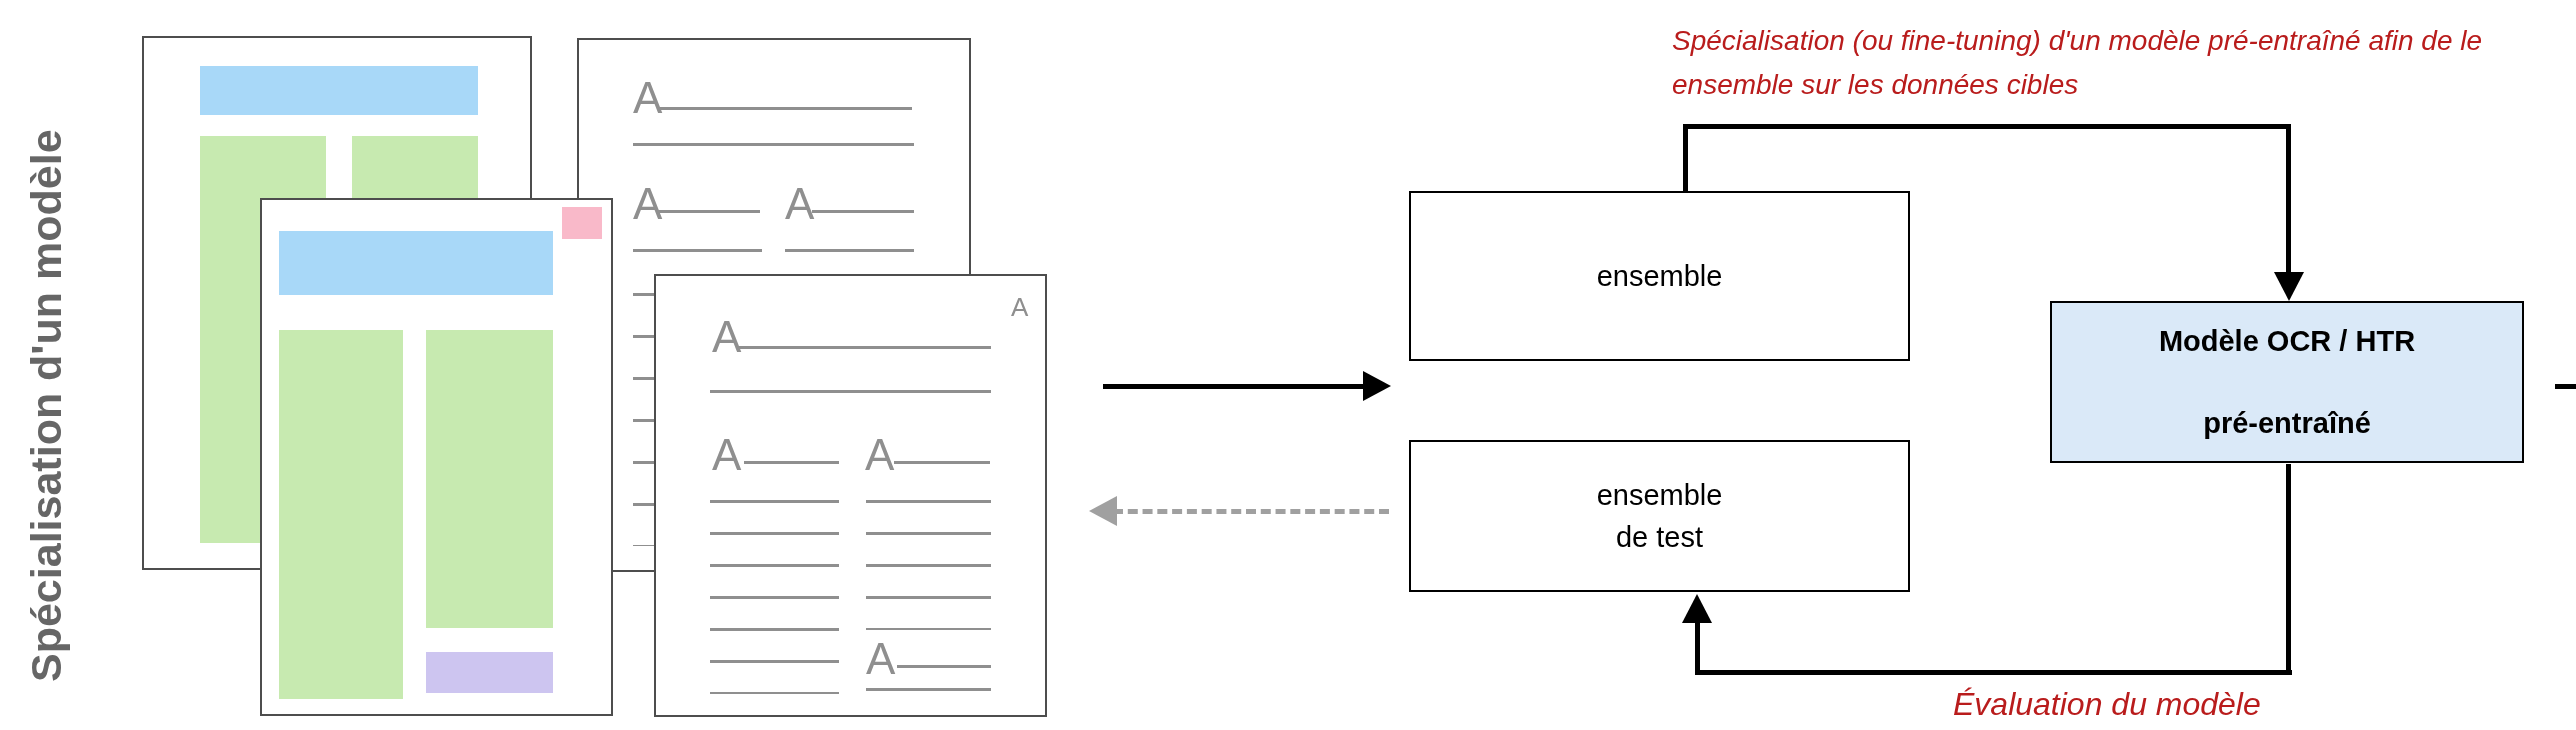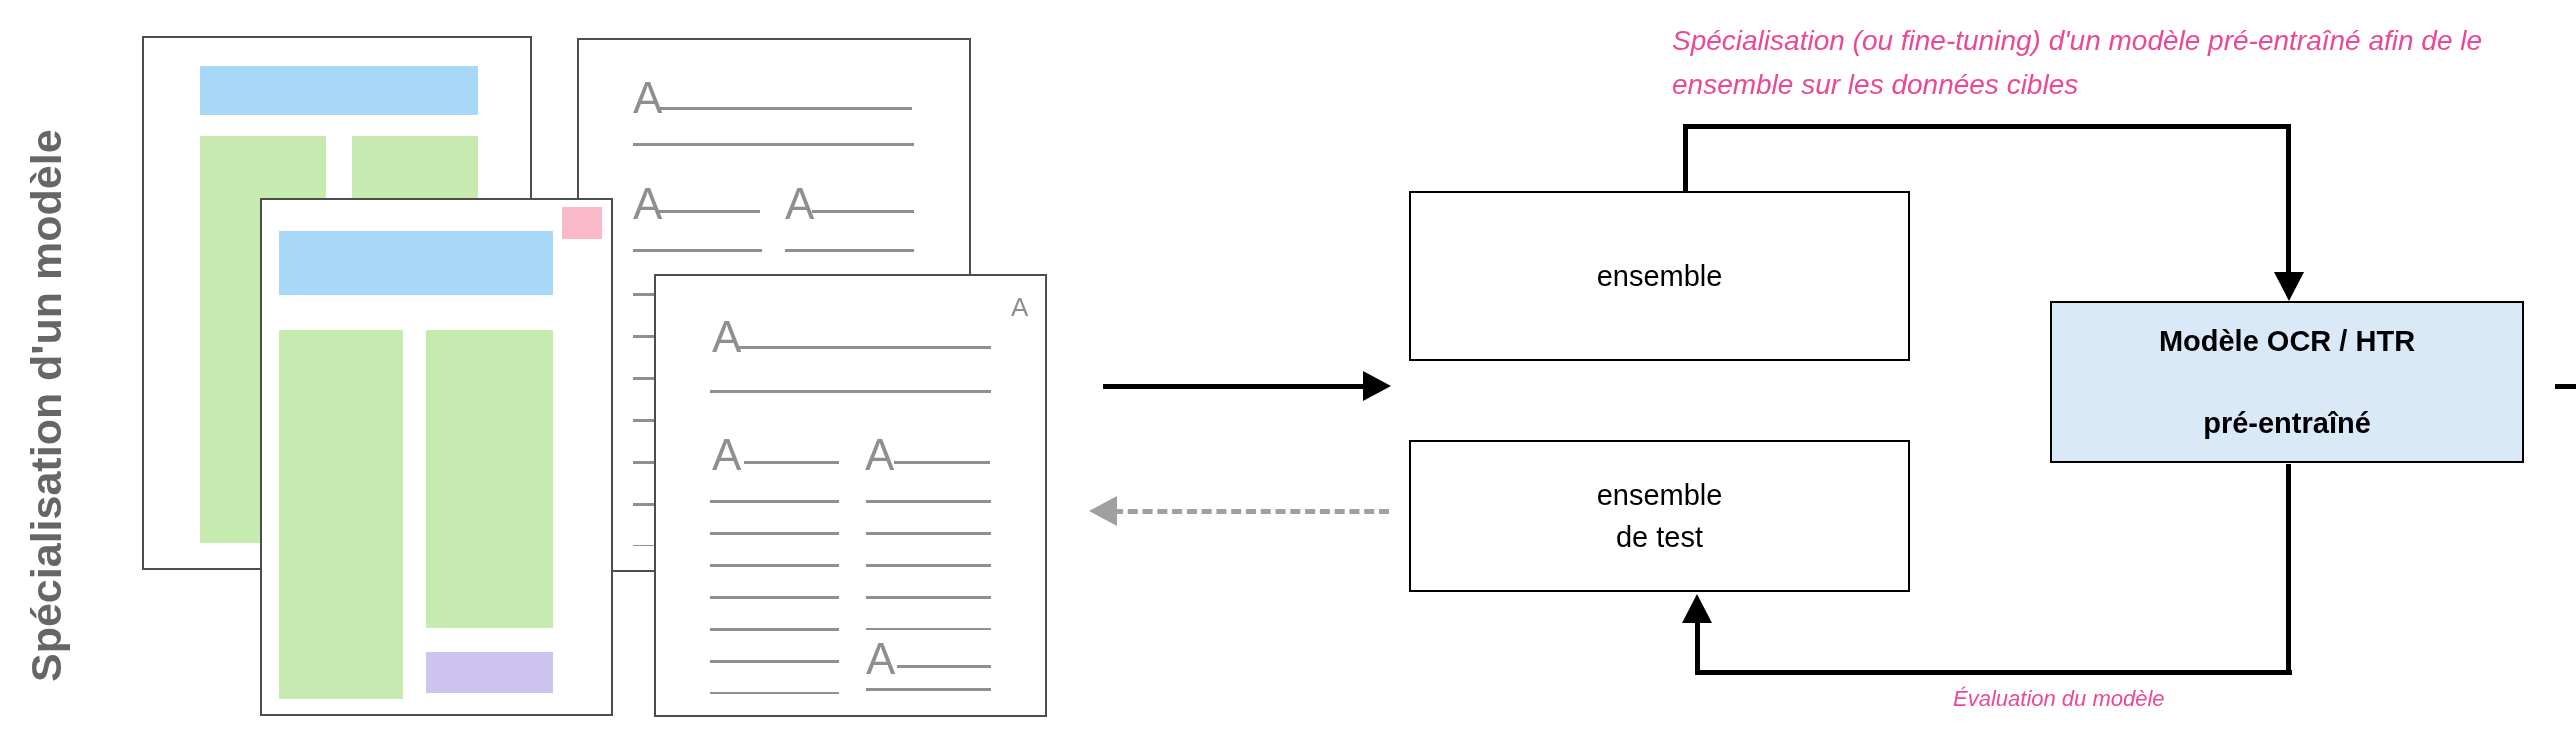--- a/index.html
+++ b/index.html
@@ -19,23 +19,23 @@
            display:flex;flex-direction:column;align-items:center;justify-content:center;
            text-align:right;z-index:3;}
   .flowbox span{font-size:29px;line-height:42px;color:#000;display:block;}
   .bold span{font-weight:bold;}
   .fill-blue{background:#dae9f8;gap:40px;}
   
   .shaft{position:absolute;background:#000;z-index:2;}
   .tri{position:absolute;width:0;height:0;z-index:2;}
   .dashline{position:absolute;height:0;border-top:5.2px dashed #a0a0a0;z-index:2;}
   
-  .ann{position:absolute;font-style:italic;color:#ec4899;white-space:nowrap;z-index:3;}
+  .ann{position:absolute;font-style:italic;color:#b91c1c;white-space:nowrap;z-index:3;}
   .ann-top{font-size:28px;line-height:44px;}
-  .ann-bottom{font-size:22px;}
+  .ann-bottom{font-size:32px;}
   .vlabel{position:absolute;left:18.5px;top:133px;height:546px;width:55px;
           writing-mode:vertical-rl;transform:rotate(180deg);
           display:flex;align-items:center;justify-content:center;
           font-size:43px;font-weight:bold;color:#666;white-space:nowrap;z-index:3;}
 </style>
 </head>
 <body>
 
 <div id="canvas">
 

